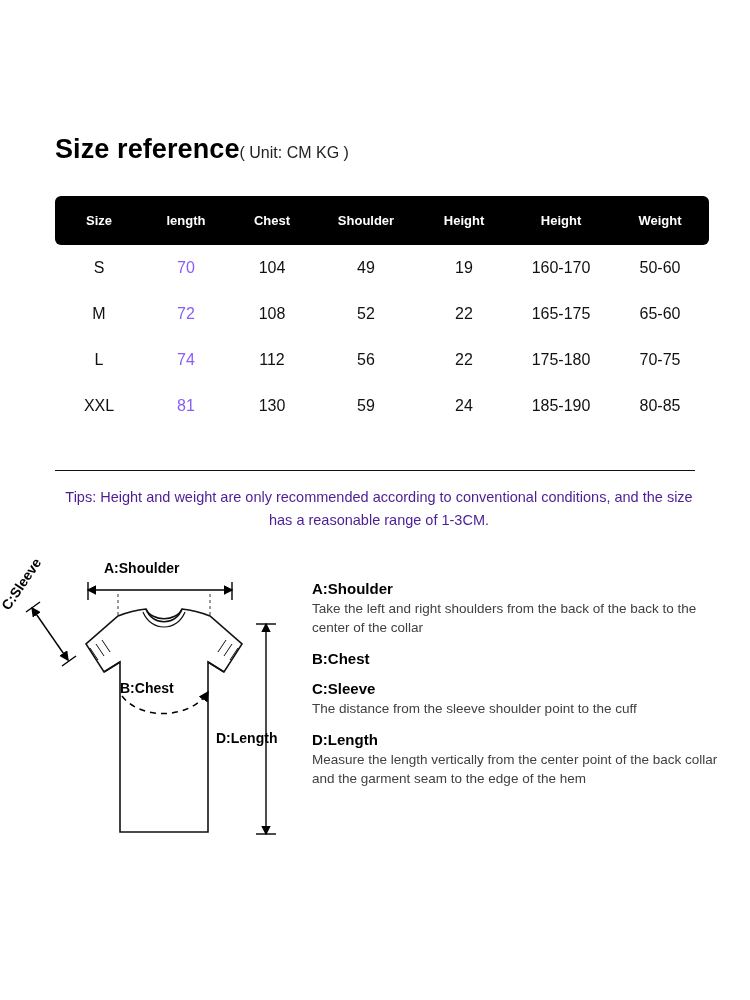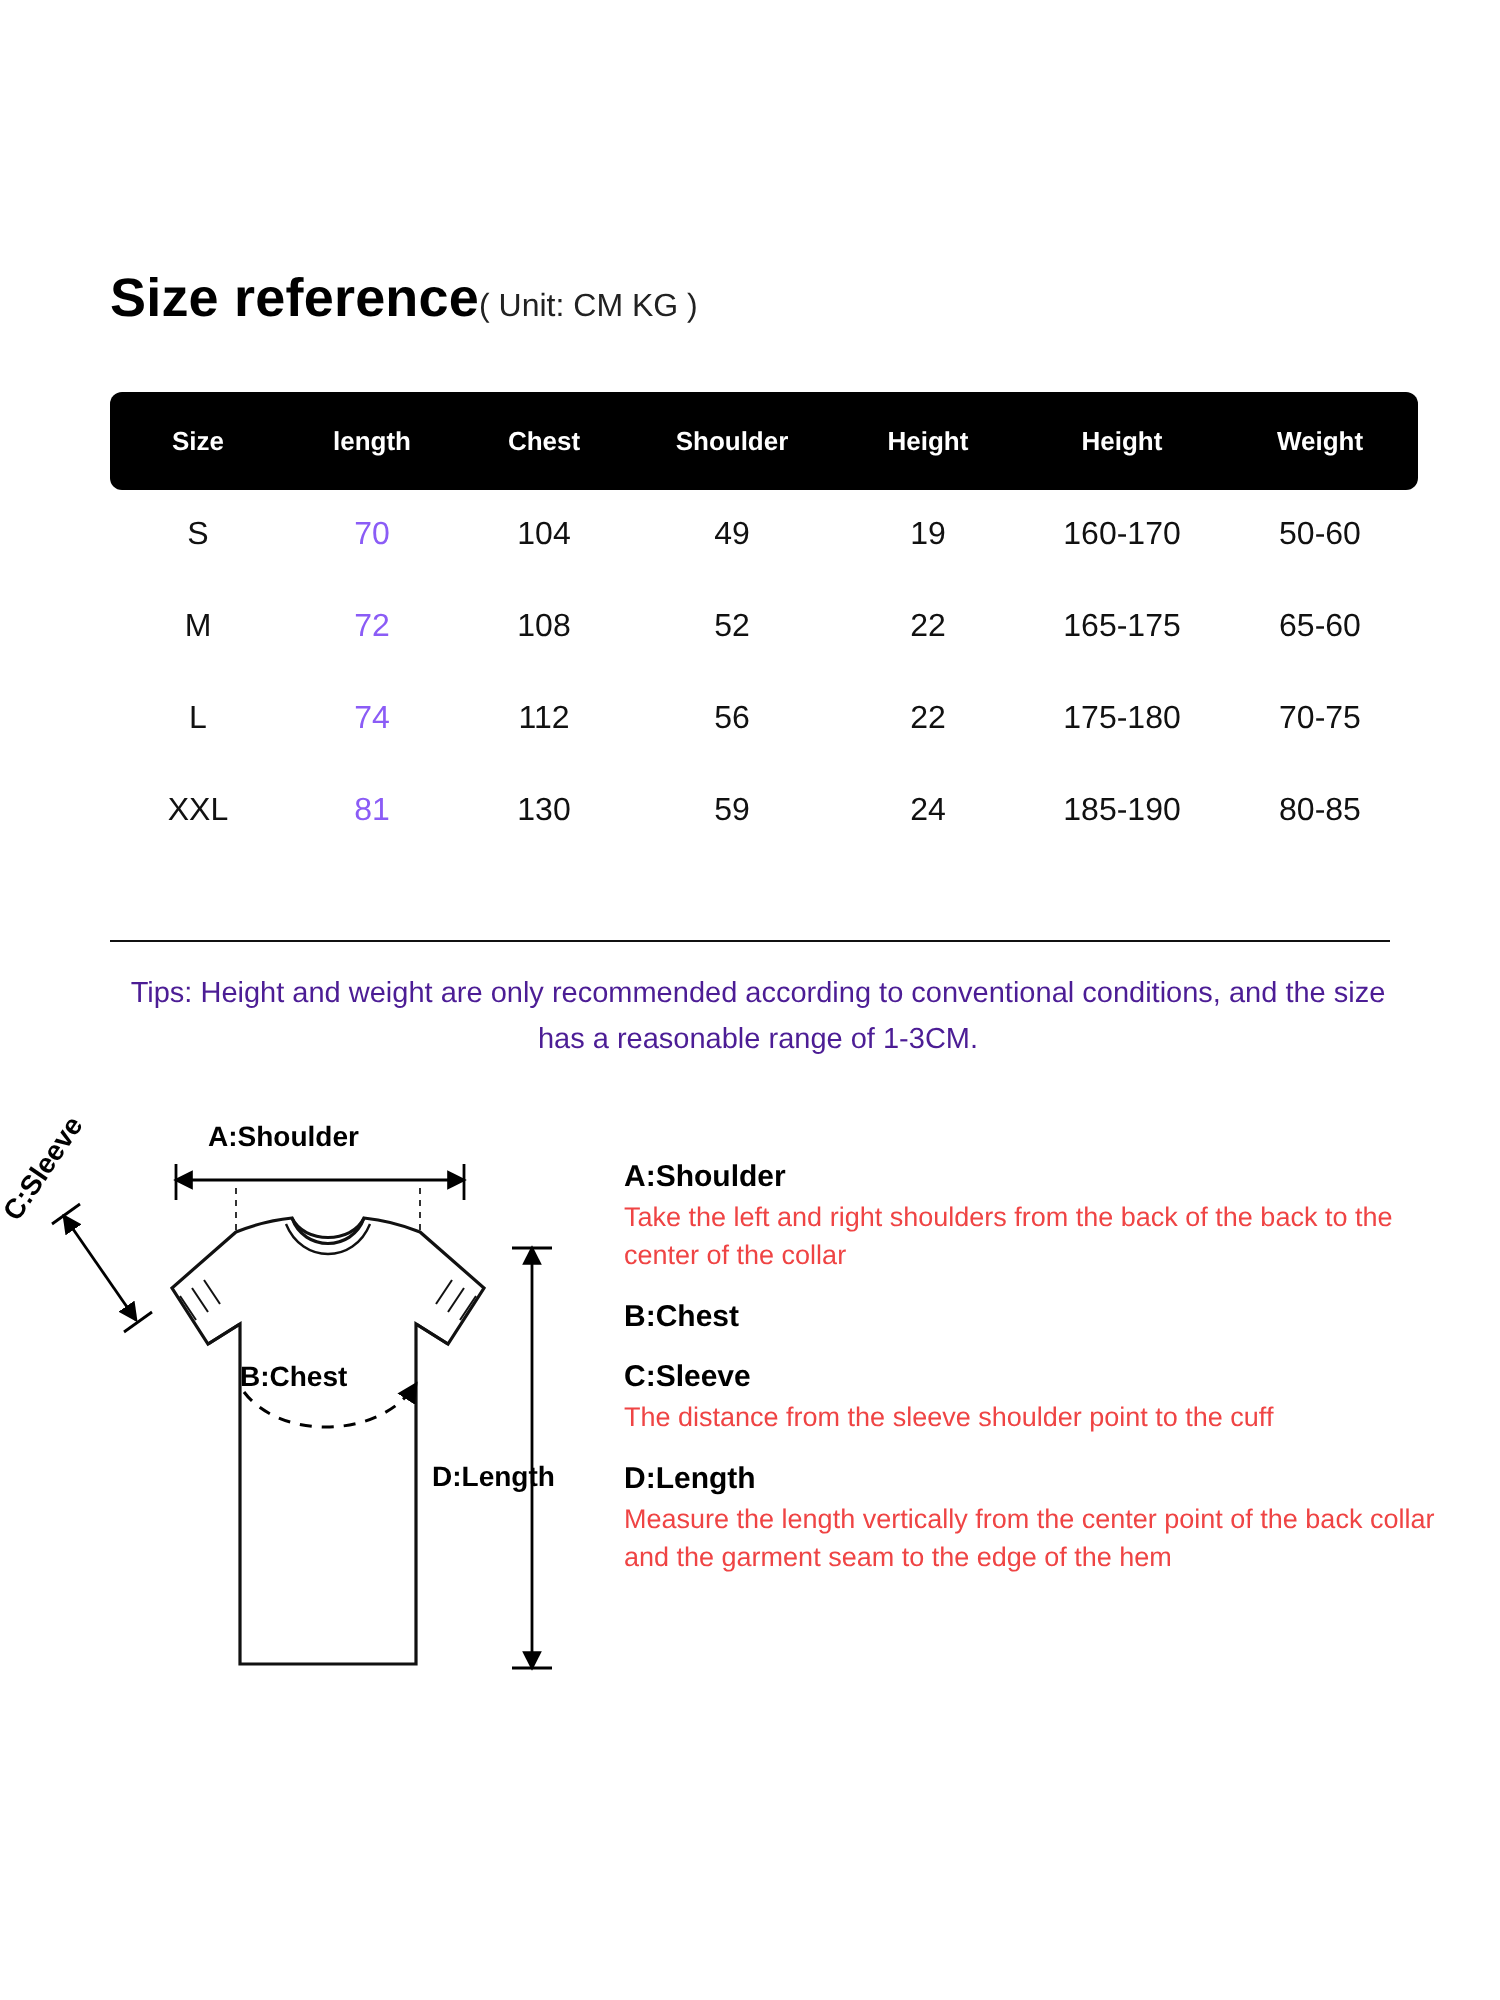--- a/index.html
+++ b/index.html
@@ -124,21 +124,21 @@
   .desc-item { margin-bottom: 13px; }
   .desc-title {
     font-size: 15px;
     font-weight: bold;
     color: #000;
     margin-bottom: 2px;
   }
   .desc-body {
     font-size: 13.5px;
     line-height: 19px;
-    color: #ef4444;
+    color: #404040;
   }
 
   .dim-label {
     position: absolute;
     font-size: 14px;
     font-weight: bold;
     color: #000;
   }
 </style>
 </head>

